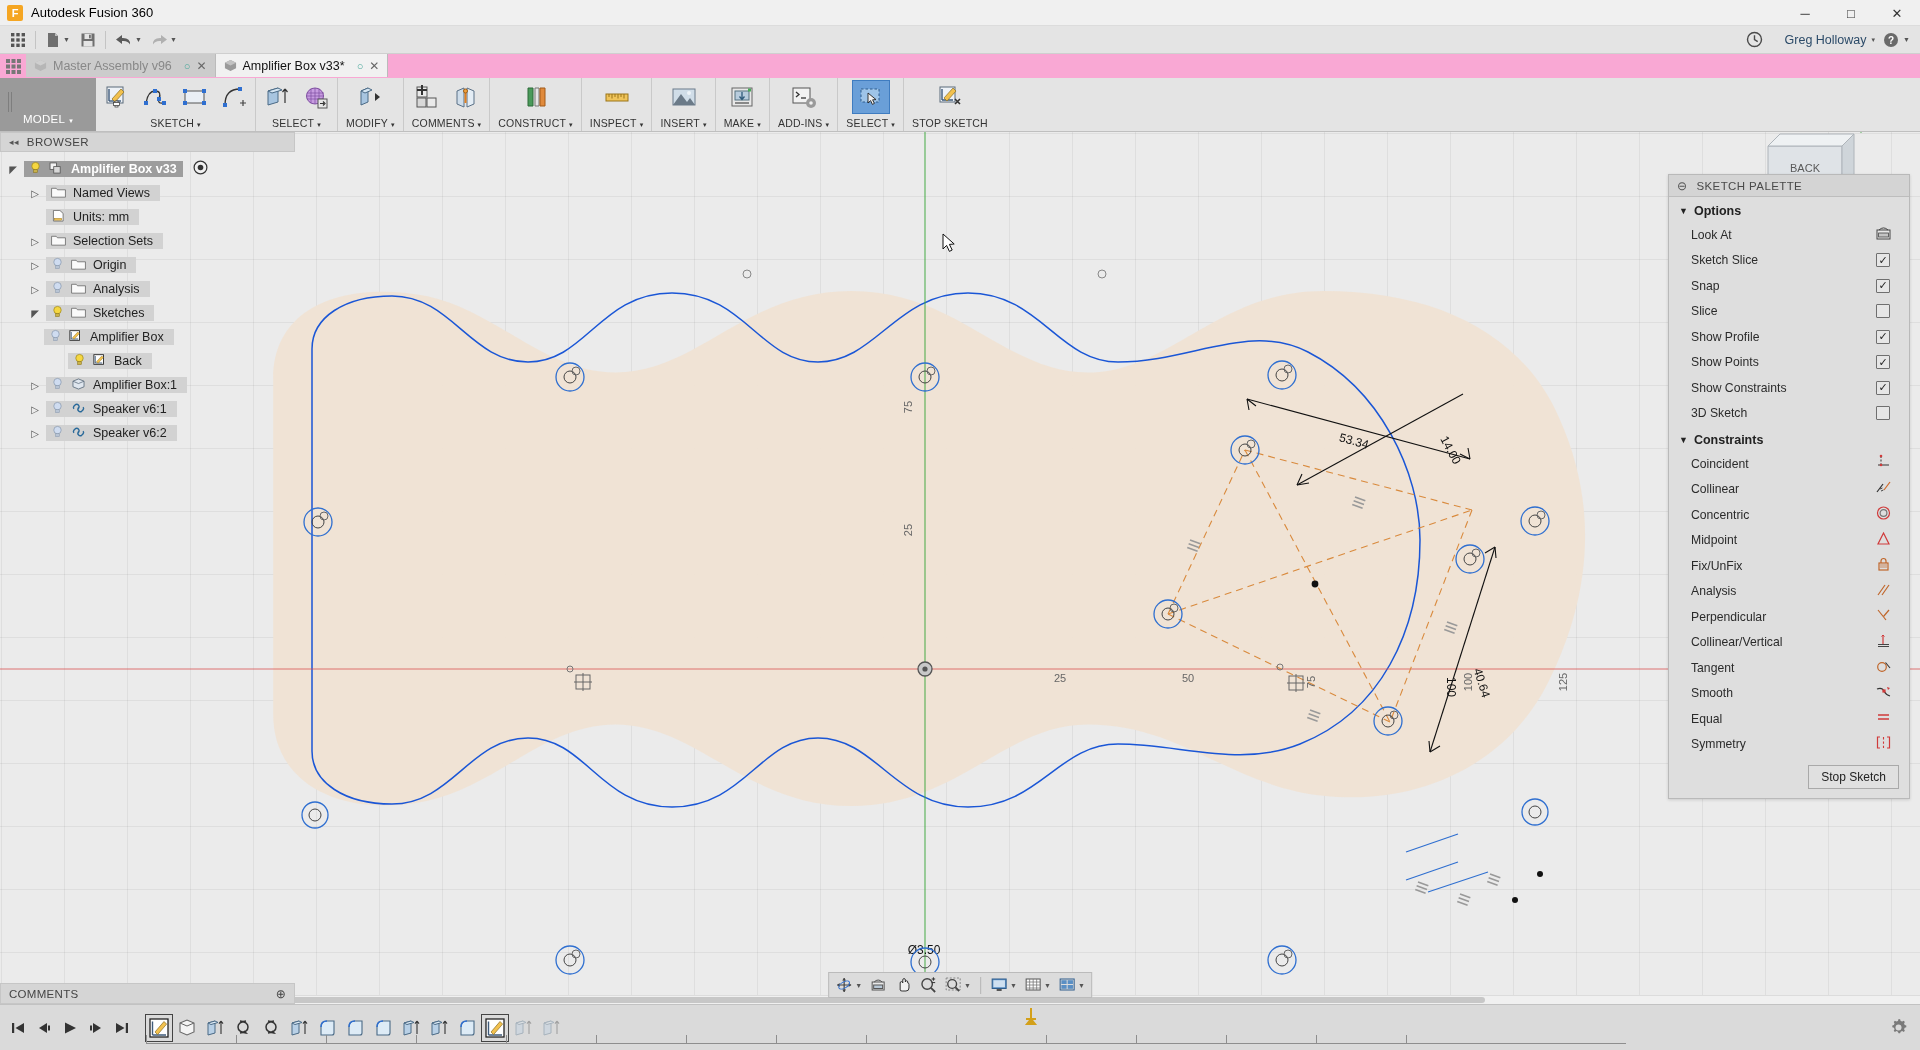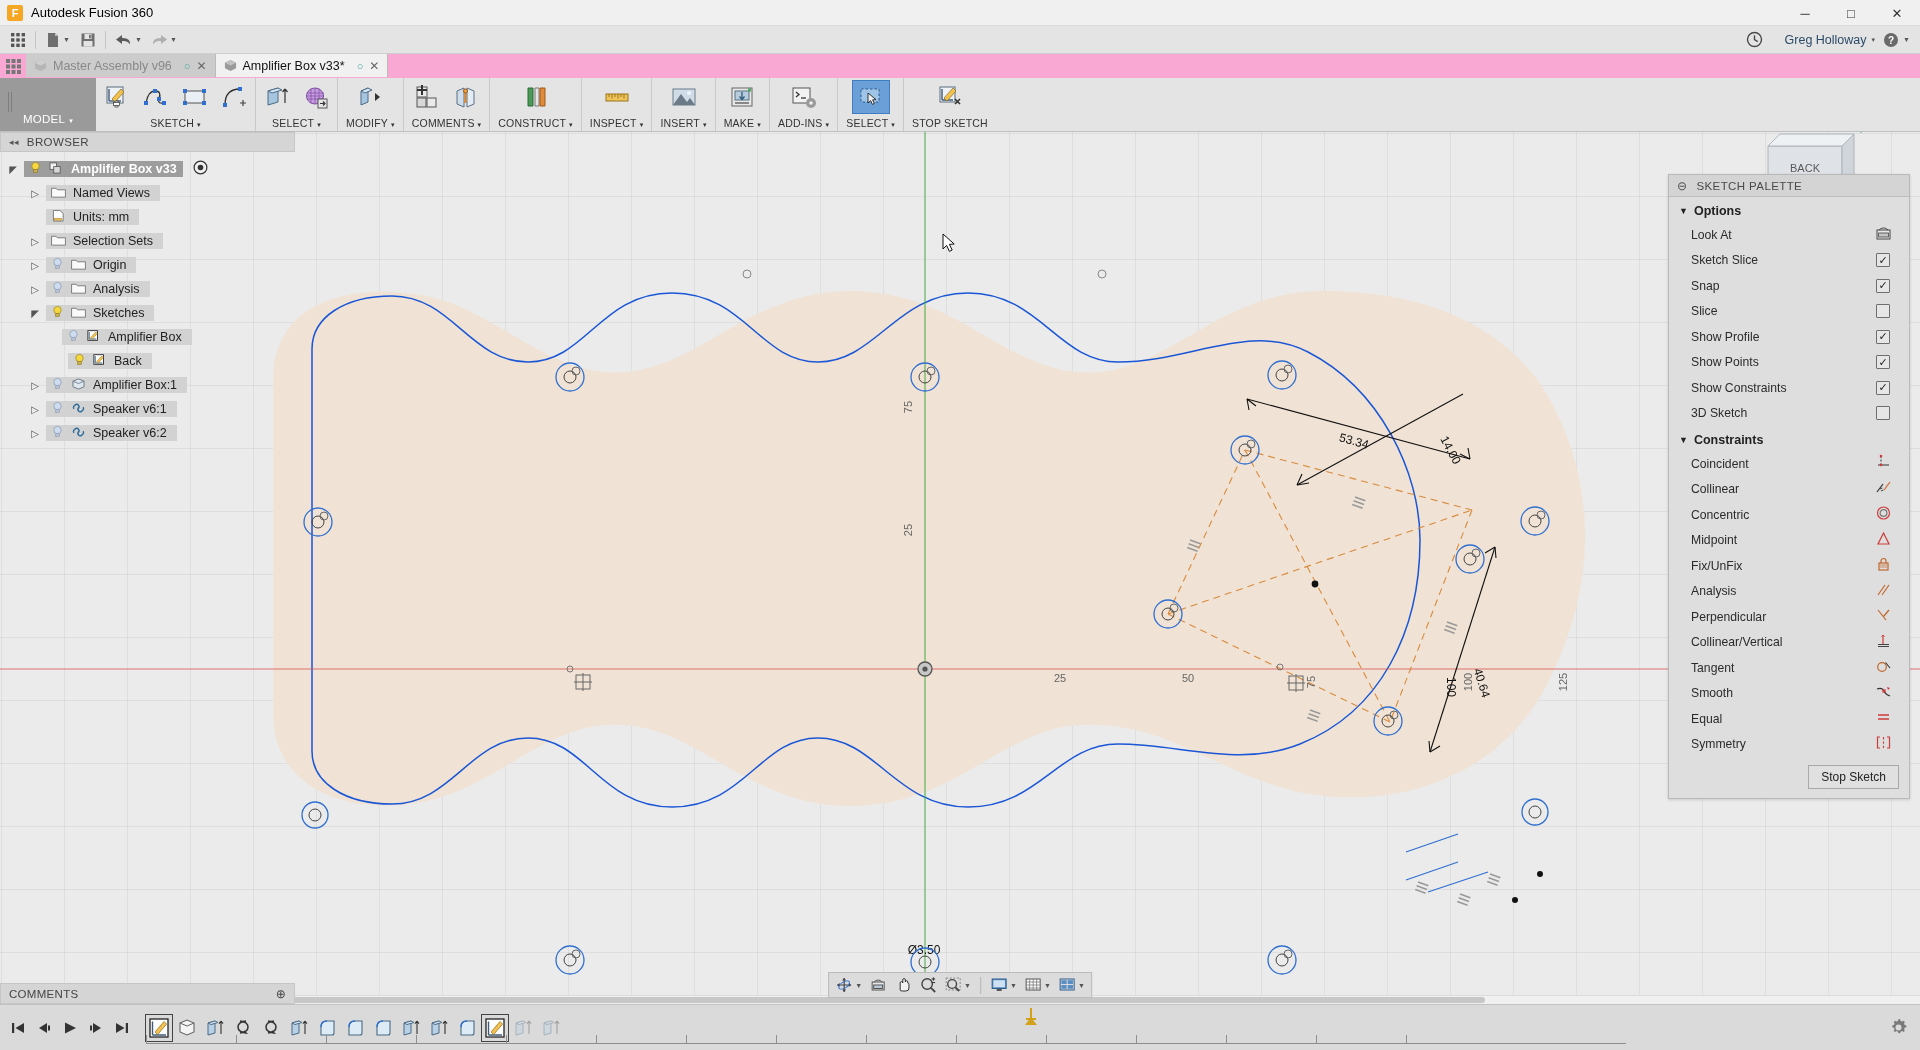--- a/index.html
+++ b/index.html
@@ -840,21 +840,21 @@
             <span><svg class="bulb" viewBox="0 0 14 14">
                 <circle cx="7" cy="5.5" r="4" fill="#f5d742" stroke="#a08a18" stroke-width=".8"></circle>
                 <rect x="5" y="9.4" width="4" height="3" fill="#c9b24a" stroke="#8a7418" stroke-width=".6"></rect>
               </svg></span>
             <span><svg class="ficon" viewBox="0 0 16 13">
                 <path d="M.5 2.5h5l1.4 1.6h8.6v8H.5z" fill="#fafafa" stroke="#6a6a6a" stroke-width=".9"></path>
               </svg></span>
             <span>Sketches</span>
           </span>
         </div>
-        <div class="trow" style="padding-left: 44px;">
+        <div class="trow" style="padding-left: 26px;">
           <span class="tarrow"></span>
           <span class="tpill">
             <span><svg class="bulb" viewBox="0 0 14 14">
                 <circle cx="7" cy="5.5" r="4" fill="#cfdcf0" stroke="#8a9ab0" stroke-width=".8"></circle>
                 <rect x="5" y="9.4" width="4" height="3" fill="#b8c4d4" stroke="#8a9ab0" stroke-width=".6"></rect>
               </svg></span>
             <span><svg class="ficon" viewBox="0 0 16 13" style="width:14px;height:13px">
                 <rect x="1" y="1" width="11" height="11" fill="#fff" stroke="#222" stroke-width="1"></rect>
                 <path d="M2.5 10.5 V2.5 M2.5 10.5 H10.5" stroke="#3f5b7a" stroke-width="1.1"></path>
                 <path d="M4 9 L10 2.5 l1.8 1.8 L5.8 10.8 Z" fill="#f2c14e" stroke="#8a6d1f" stroke-width=".5"></path>

